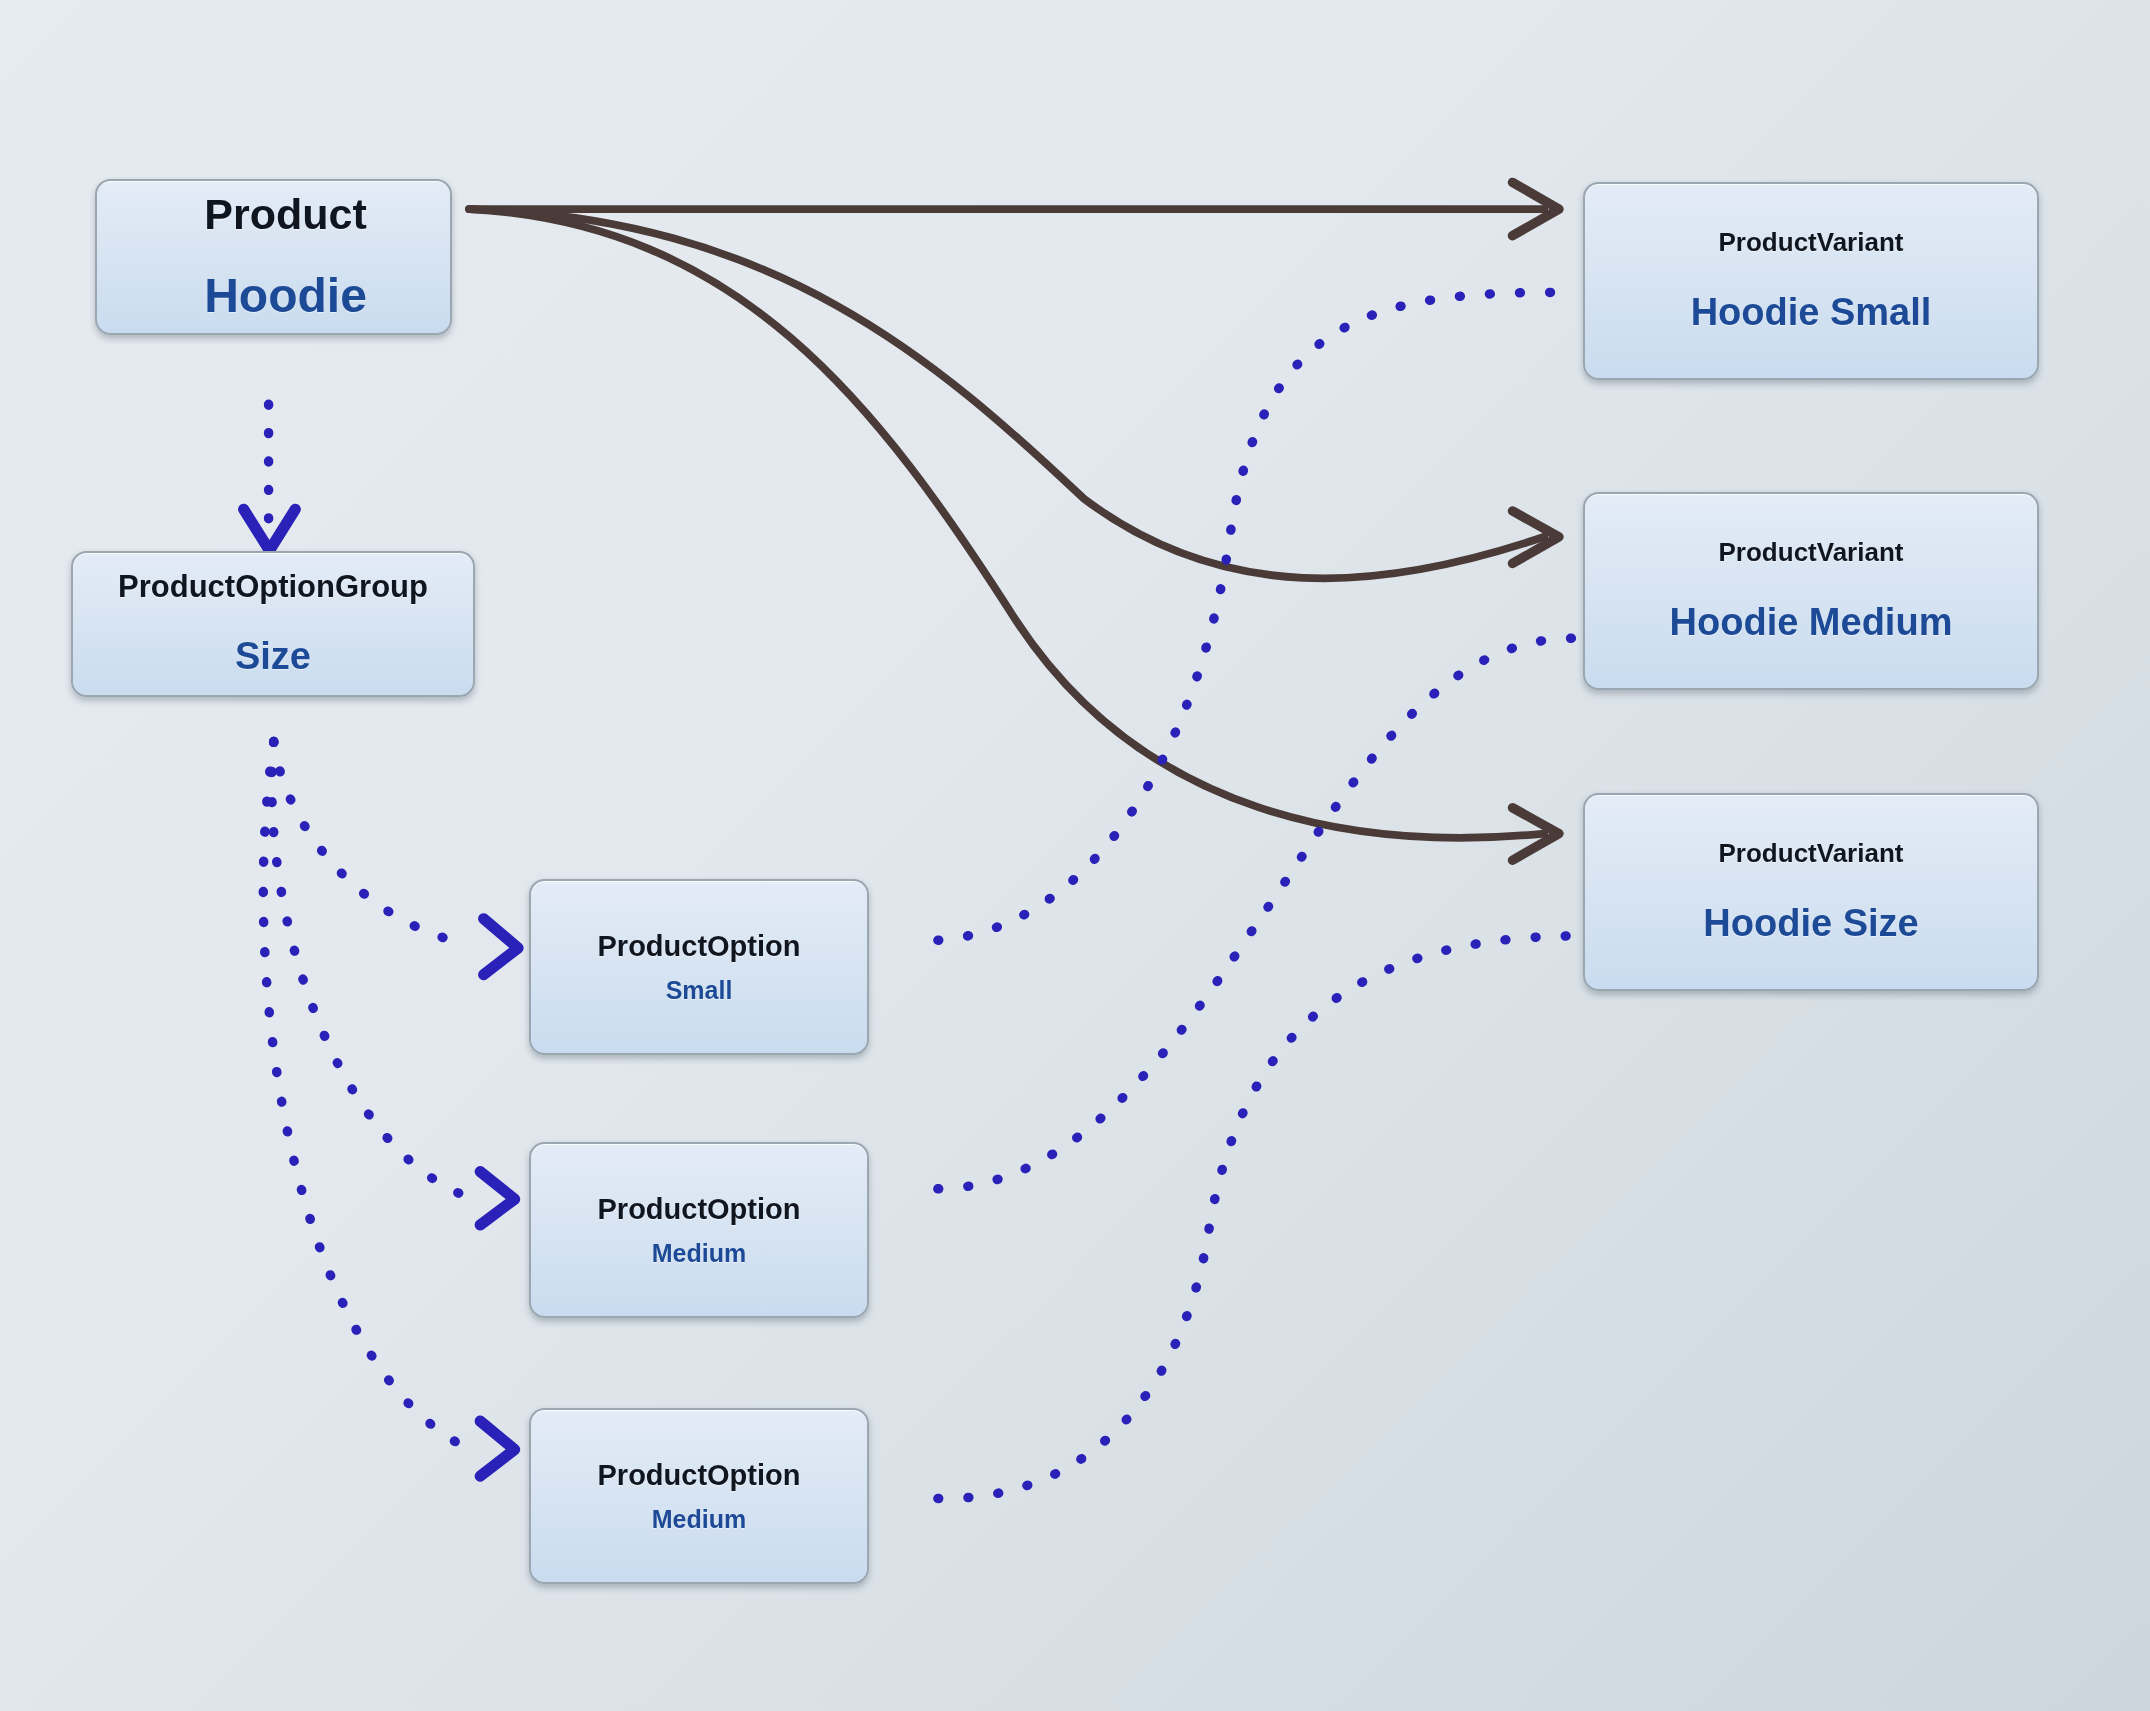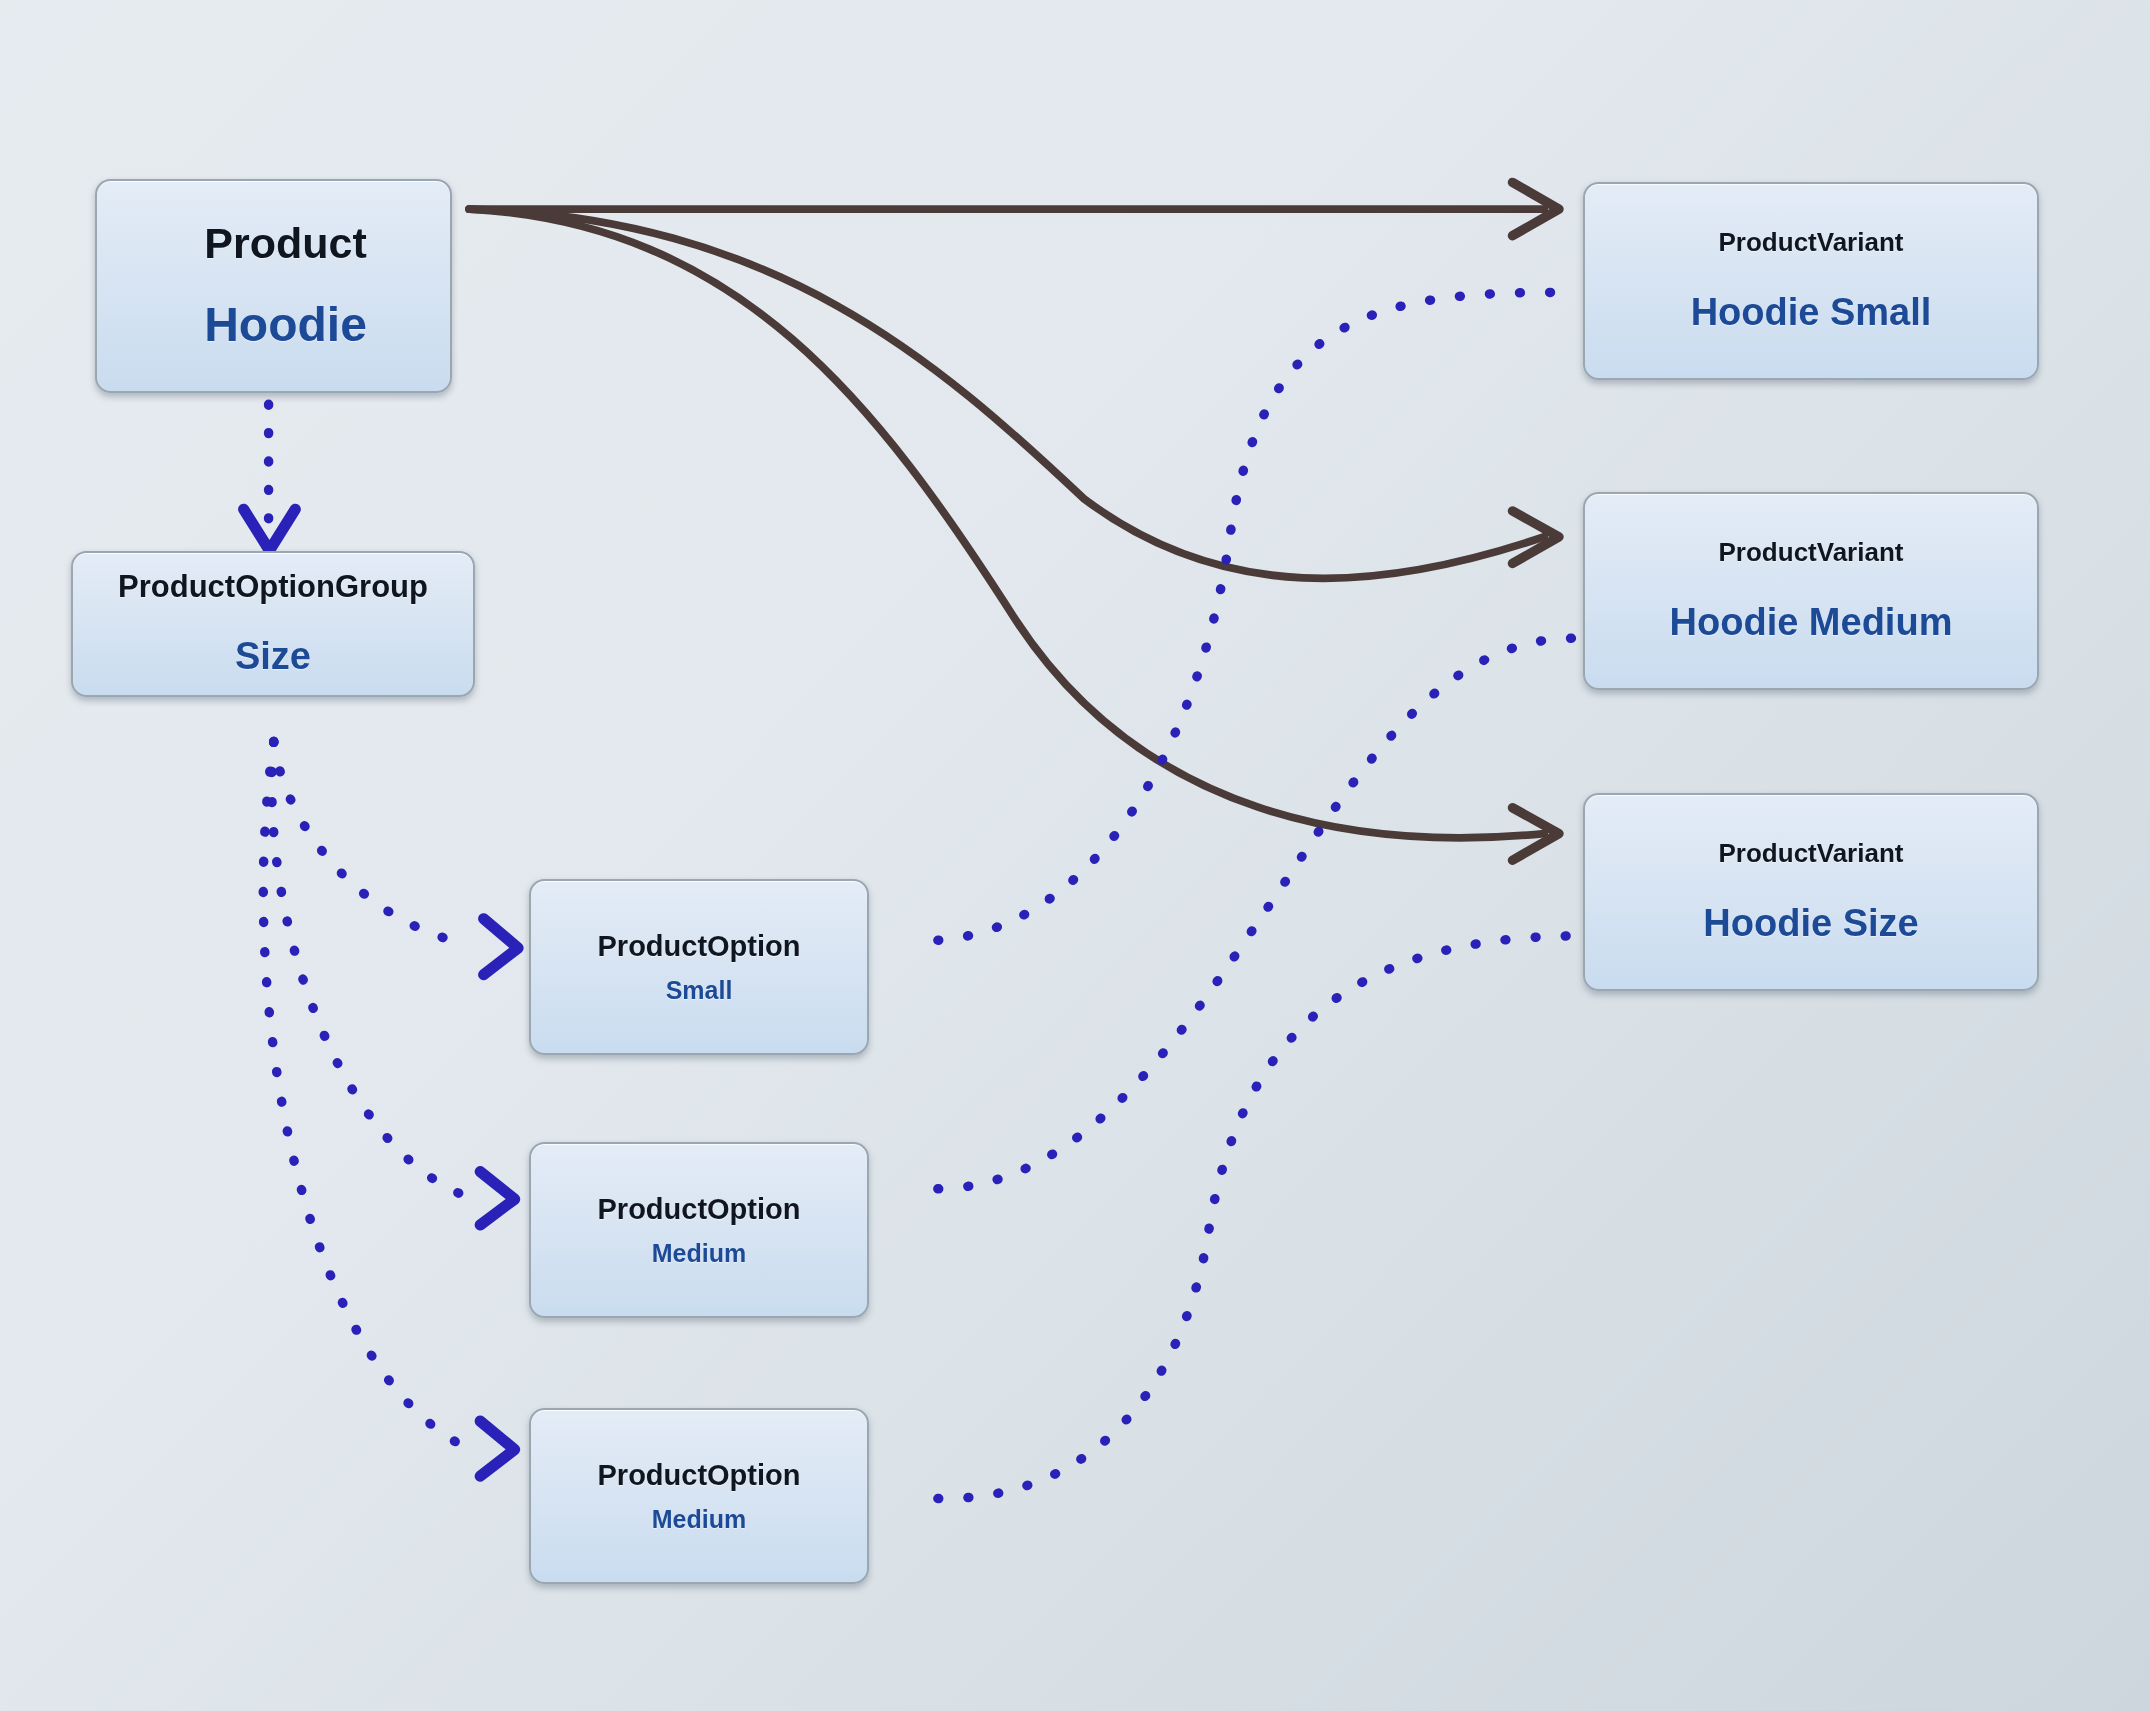--- a/index.html
+++ b/index.html
@@ -41,21 +41,21 @@
     line-height: 1.05;
   }
   .node .val {
     color: #1d4a96;
     font-weight: bold;
     text-shadow: 0 0.9px 0.9px rgba(255,255,255,0.55);
     line-height: 1.05;
   }
 
   
-  #node-product { left: 95px; top: 179px; width: 357px; height: 214px; padding-left: 24px; }
+  #node-product { left: 95px; top: 179px; width: 357px; height: 156px; padding-left: 24px; }
   #node-product .type { font-size: 43px; }
   #node-product .val  { font-size: 48px; margin-top: 34px; }
 
   
   #node-pog { left: 71px; top: 551px; width: 404px; height: 146px; }
   #node-pog .type { font-size: 31px; }
   #node-pog .val  { font-size: 38px; margin-top: 33px; }
 
   
   .opt { left: 529px; width: 340px; height: 176px; }

